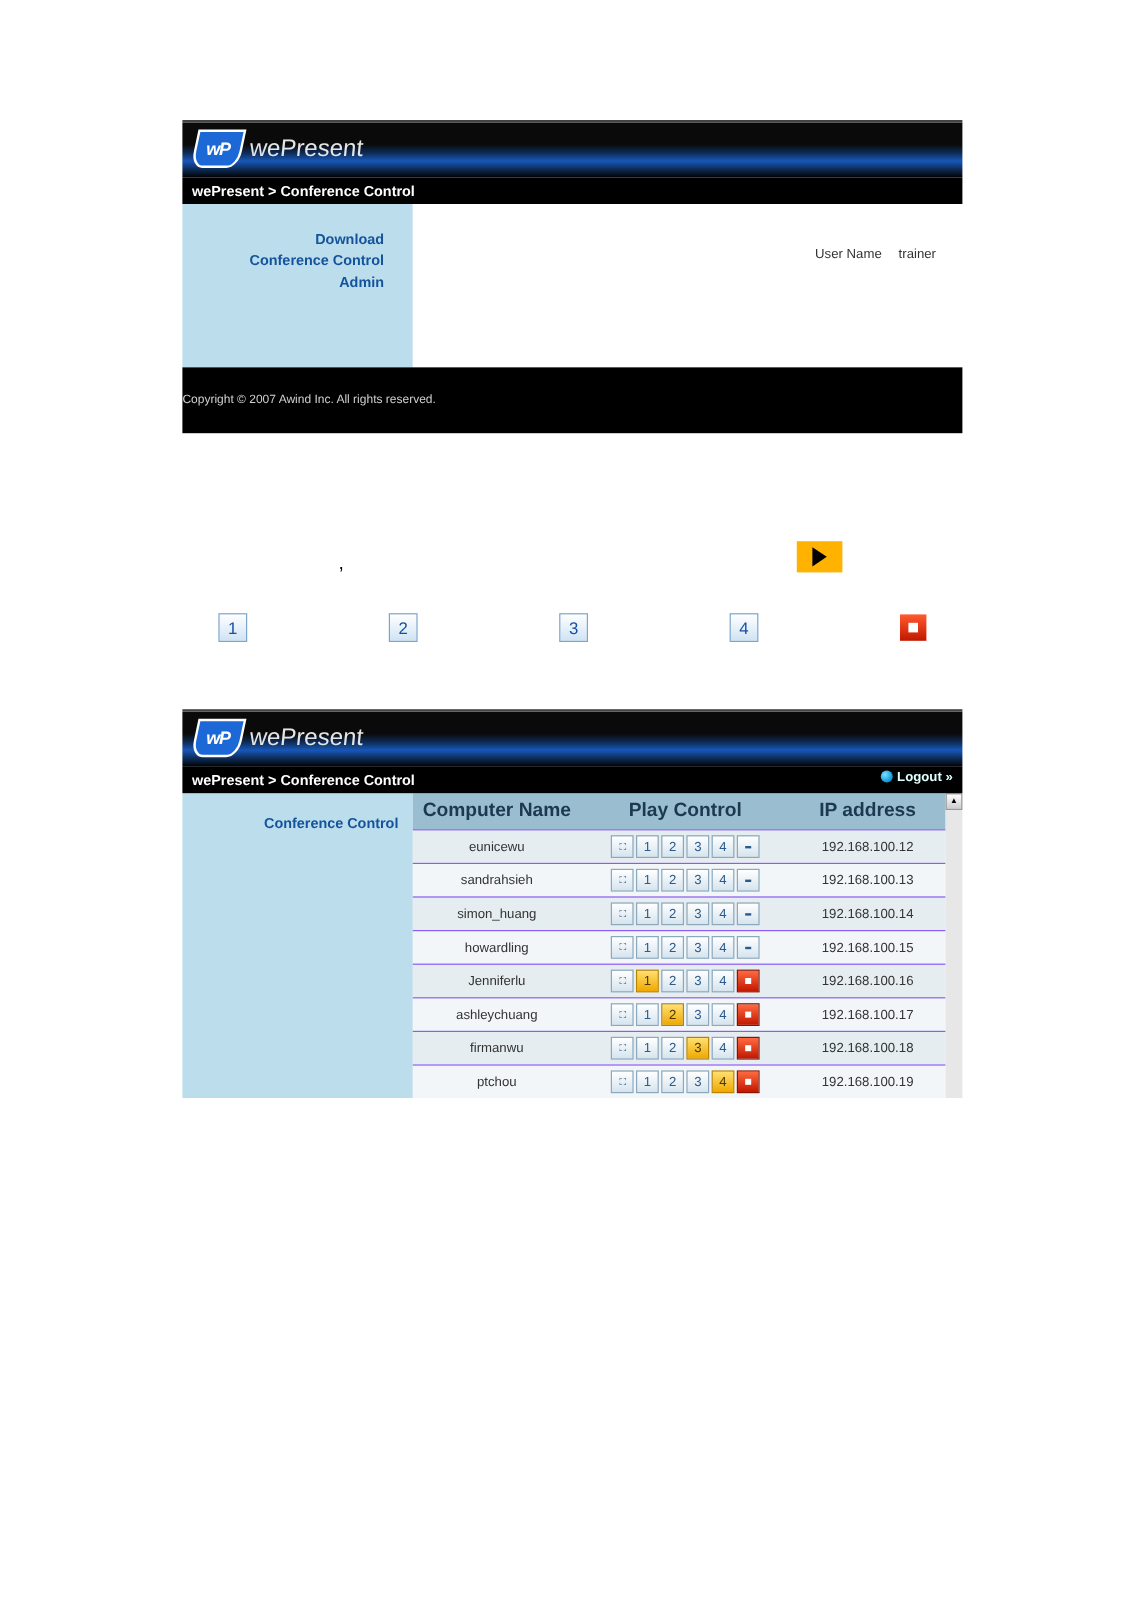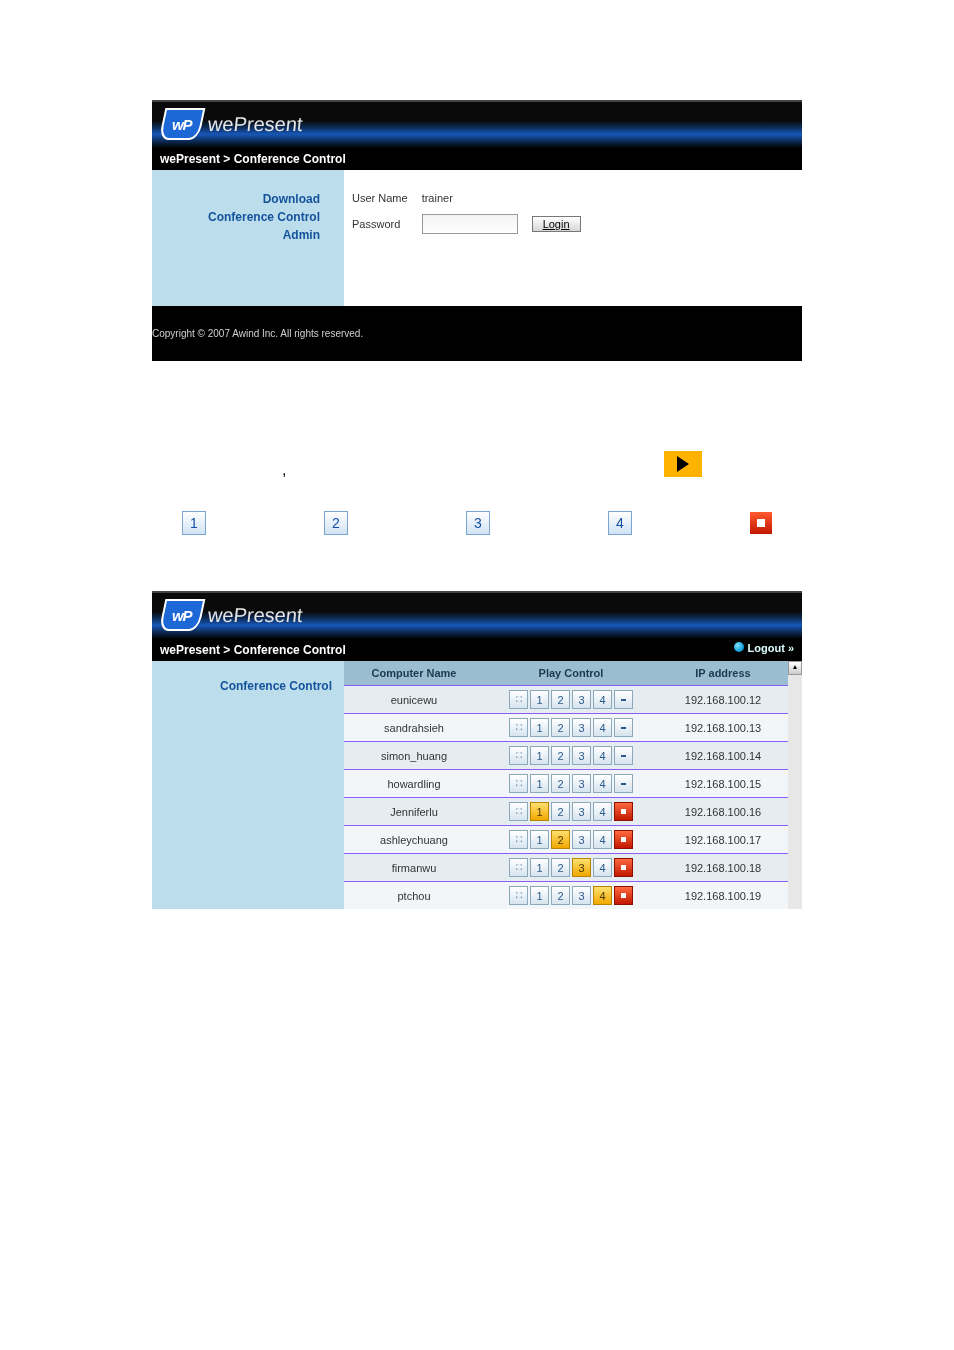--- a/index.html
+++ b/index.html
@@ -14,36 +14,36 @@
   .logo{position:absolute;left:10px;top:6px;display:flex;align-items:center;gap:6px}
   .logo-badge{width:36px;height:28px;background:#1b68d6;border:2px solid #fff;border-radius:0 0 10px 10px/0 0 14px 14px;transform:skewX(-12deg);display:flex;align-items:center;justify-content:center}
   .logo-badge span{transform:skewX(12deg);font-style:italic;font-weight:bold;color:#fff;font-size:15px;letter-spacing:-1px}
   .logo-text{color:#e5e5e5;font-size:20px;transform:skewX(-6deg)}
   .crumb{background:#000;color:#fff;font-weight:bold;font-size:12px;padding:4px 8px;position:relative}
   .logout{position:absolute;right:8px;top:3px;color:#dff;font-size:11px;display:flex;align-items:flex-start;gap:4px}
   .logout .dot{width:10px;height:10px;border-radius:50%;background:radial-gradient(circle at 35% 35%, #7de1ff, #0596d6 70%)}
   .body-row{display:flex;align-items:stretch}
   .side{width:180px;background:#bcddeb;color:#14539c;text-align:right;font-weight:bold;font-size:12px;padding:18px 12px 60px 0}
   .side div{margin:4px 12px}
-  .main{flex:1;background:#fff;padding:16px 0 50px 0;display:flex;justify-content:flex-start}
+  .main{flex:1;background:#fff;padding:30px 0 50px 0;display:flex;justify-content:flex-end}
   form.login{font-size:11px;color:#333}
   form.login td{padding:4px 6px}
   input[type=text],input[type=password]{border:1px solid #999;background:linear-gradient(#f3f3f3,#fff);height:16px;font-size:11px;width:90px}
   button.login-btn{font-size:11px;text-decoration:underline;border:1px solid #777;background:linear-gradient(#fff,#d6d6d6);padding:1px 10px}
   .foot{background:#000;color:#d0d0d0;font-size:10px;text-align:left;padding:22px 0}
   
   .midrow{width:650px;margin:90px auto 30px;position:relative;height:110px}
   .playbig{position:absolute;right:100px;top:0;width:38px;height:26px;background:#ffb200;display:flex;align-items:center;justify-content:center}
   .playbig::after{content:"";border-left:12px solid #000;border-top:8px solid transparent;border-bottom:8px solid transparent}
   .numsq{width:22px;height:22px;border:1px solid #7aa5cf;background:linear-gradient(#fff,#cfe3f4);color:#1650a4;font-size:14px;display:flex;align-items:center;justify-content:center}
   .numrow{position:absolute;left:30px;right:30px;top:60px;display:flex;justify-content:space-between;align-items:center}
   .stopbig{width:22px;height:22px;background:linear-gradient(#ff5a2f,#c21700);display:flex;align-items:center;justify-content:center}
   .stopbig span{width:8px;height:8px;background:#fff}
   
-  .tbl-header{display:flex;background:#9abecf;font-weight:bold;font-size:11px;color:#1d3851}
+  .tbl-header{display:flex;background:#9abecf;font-weight:bold;font-size:16px;color:#1d3851}
   .tbl-header div{padding:6px 0;text-align:center}
   .col-name{width:140px}
   .col-ctrl{flex:1}
   .col-ip{width:130px}
   .tbl-body{font-size:11px;color:#333}
   .tbl-row{display:flex;align-items:center;border-top:1px solid #8b5cf6}
   .tbl-row:nth-child(even){background:#f2f6f8}
   .tbl-row:nth-child(odd){background:#e6edf0}
   .cell{padding:4px 0;text-align:center}
   .ctrlset{display:flex;gap:2px;justify-content:center}
@@ -81,25 +81,20 @@
       </div>
       <div class="main">
         <form class="login">
           <table>
               <tbody>
             <tr>
               <td>User Name</td>
               <td><span>trainer</span></td>
               <td></td>
             </tr>
-            <tr>
-              <td>Password</td>
-              <td><input type="password" value="" style=""></td>
-              <td><button type="button" class="login-btn">Login</button></td>
-            </tr>
           </tbody>
             </table>
         </form>
       </div>
     </div>
     <div class="foot">Copyright © 2007 Awind Inc. All rights reserved.</div>
   </div>
 
   <div class="midrow">
     <span style="position:absolute;left:130px;top:10px;font-size:16px;color:#000">,</span>

